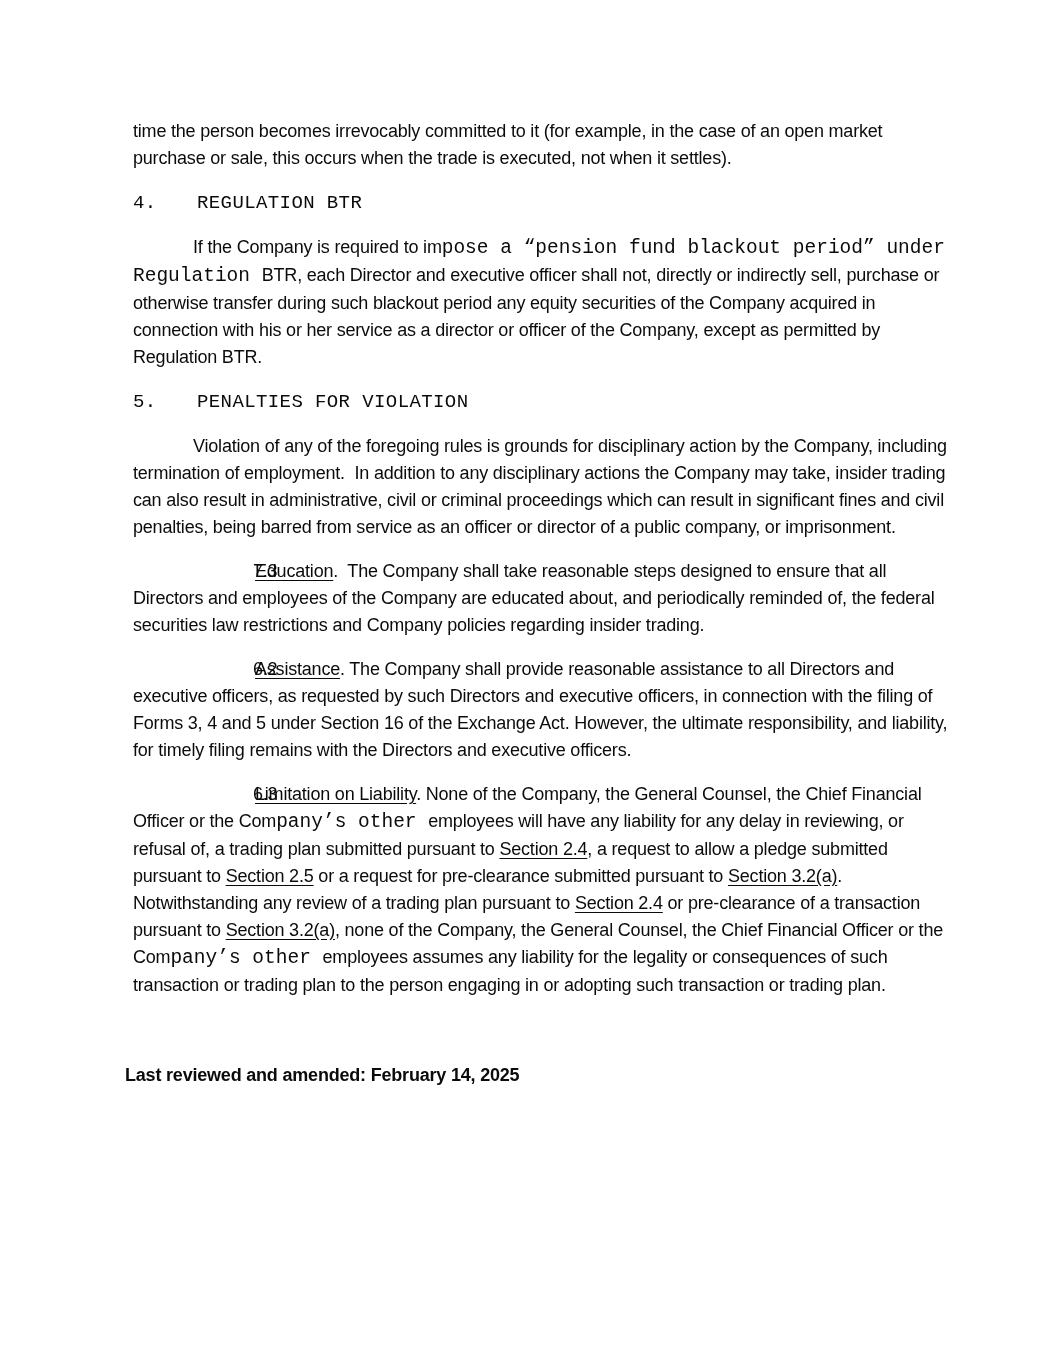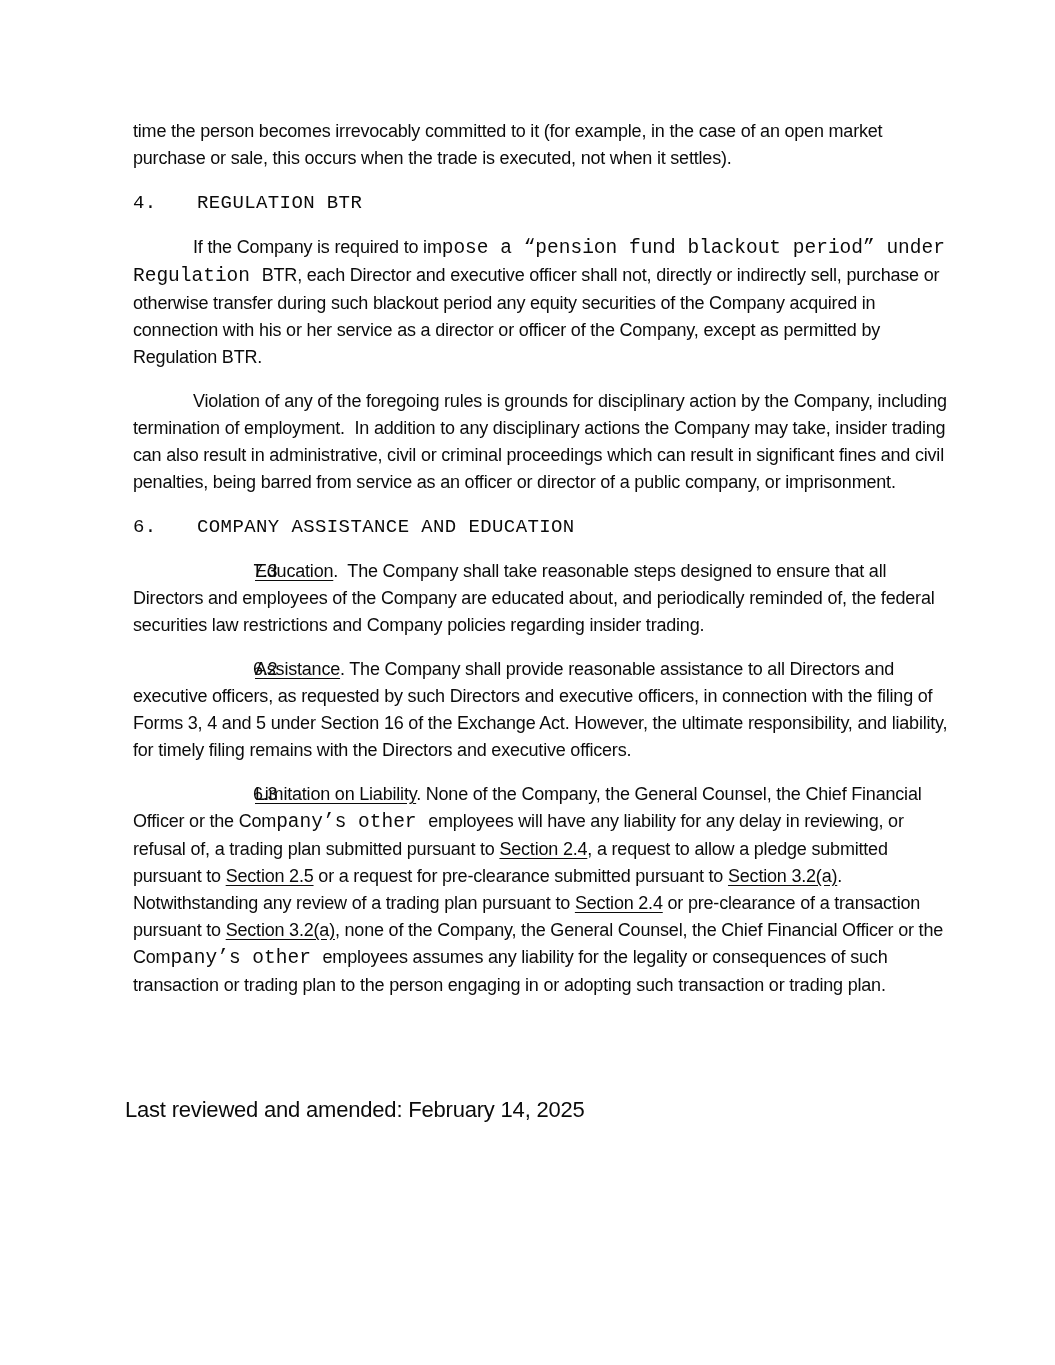--- a/index.html
+++ b/index.html
@@ -35,41 +35,42 @@
   .numtab { display:inline-block; width:62px; }
   .serif {
     font-family:Liberation Mono, monospace;
     font-size:19.5px;
     letter-spacing:0;
   }
   .u { text-decoration:underline; text-underline-offset:3px;text-align:right; }
   .footer-note {
     position:absolute;
     left:125px;
-    top:1097px;
-    font-size:22px;
+    top:1065px;
+    font-size:18px;
     letter-spacing:-0.2px;
+    font-weight:bold;
   }
 </style>
 </head>
 <body>
 
 <div class="page">
   <div class="content">
 
     <p class="para"><span>time the person becomes irrevocably committed to it (for example, in the case of an open market purchase or sale, this occurs when the trade is executed, not when it settles).</span></p>
 
     <div class="heading"><span class="h-num">4.</span><span>REGULATION BTR</span></div>
 
     <p class="para gap indent"><span>If the Company is required to im</span><span class="serif">pose a “pension fund blackout period” under Regulation </span><span>BTR, each Director and executive officer shall not, directly or indirectly sell, purchase or otherwise transfer during such blackout period any equity securities of the Company acquired in connection with his or her service as a director or officer of the Company, except as permitted by Regulation BTR.</span></p>
 
+    <div class="heading"><span class="h-num">5.</span><span>PENALTIES FOR VIOLATION</span></div>
 
     <p class="para gap indent"><span>Violation of any of the foregoing rules is grounds for disciplinary action by the Company, including termination of employment.&nbsp; In addition to any disciplinary actions the Company may take, insider trading can also result in administrative, civil or criminal proceedings which can result in significant fines and civil penalties, being barred from service as an officer or director of a public company, or imprisonment.</span></p>
 
-    <div class="heading"><span class="h-num">6.</span><span>COMPANY ASSISTANCE AND EDUCATION</span></div>
 
     <p class="para gap indent"><span class="numtab">7.3</span><span class="u">Education</span><span>.&nbsp; The Company shall take reasonable steps designed to ensure that all Directors and employees of the Company are educated about, and periodically reminded of, the federal securities law restrictions and Company policies regarding insider trading.</span></p>
 
     <p class="para gap indent"><span class="numtab">6.2</span><span class="u">Assistance</span><span>. The Company shall provide reasonable assistance to all Directors and executive officers, as requested by such Directors and executive officers, in connection with the filing of Forms 3, 4 and 5 under Section 16 of the Exchange Act. However, the ultimate responsibility, and liability, for timely filing remains with the Directors and executive officers.</span></p>
 
     <p class="para gap indent"><span class="numtab">6.3</span><span class="u">Limitation on Liability</span><span>. None of the Company, the General Counsel, the Chief Financial Officer or the Com</span><span class="serif">pany’s other </span><span>employees will have any liability for any delay in reviewing, or refusal of, a trading plan submitted pursuant to </span><span class="u">Section 2.4</span><span>, a request to allow a pledge submitted pursuant to </span><span class="u">Section 2.5</span><span> or a request for pre-clearance submitted pursuant to </span><span class="u">Section 3.2(a)</span><span>. Notwithstanding any review of a trading plan pursuant to </span><span class="u">Section 2.4</span><span> or pre-clearance of a transaction pursuant to </span><span class="u">Section 3.2(a)</span><span>, none of the Company, the General Counsel, the Chief Financial Officer or the Com</span><span class="serif">pany’s other </span><span>employees assumes any liability for the legality or consequences of such transaction or trading plan to the person engaging in or adopting such transaction or trading plan.</span></p>
 
   </div>
 
   <div class="footer-note">Last reviewed and amended: February 14, 2025</div>

